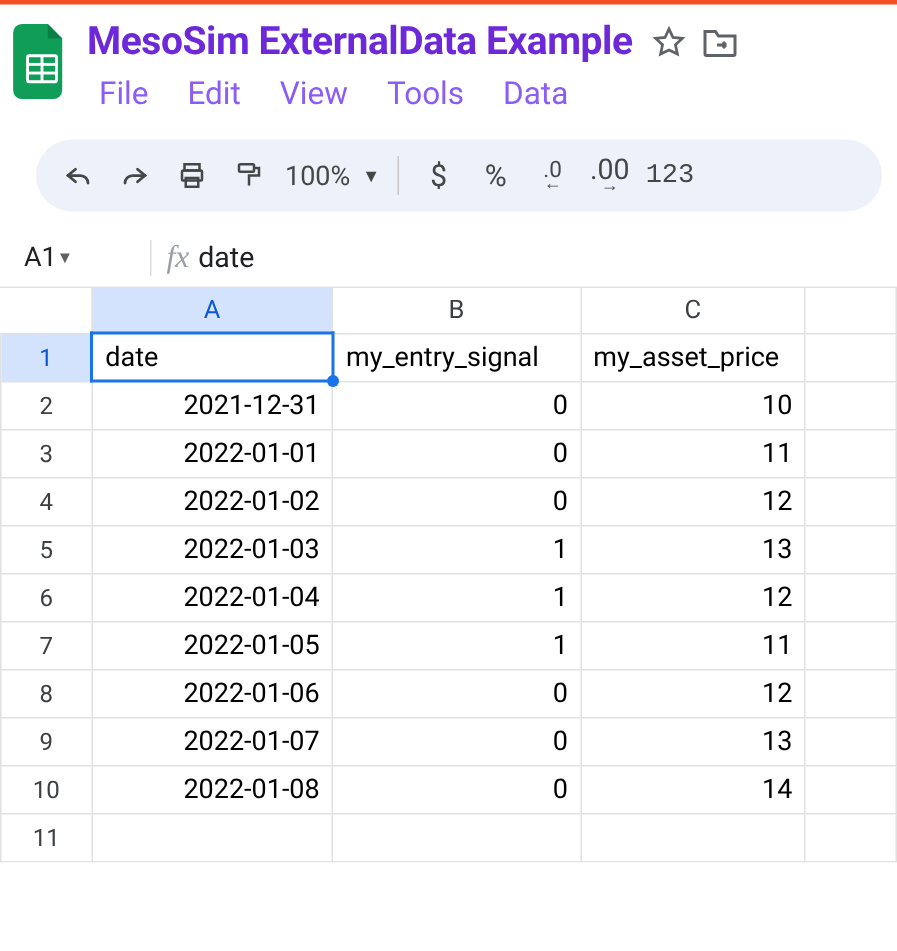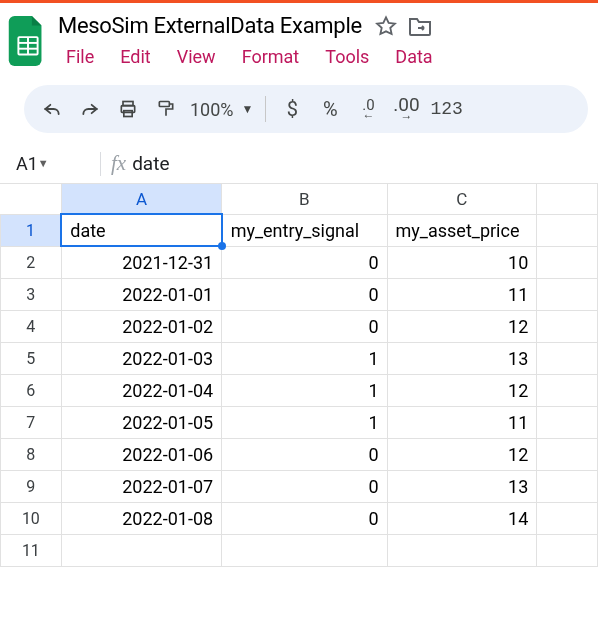--- a/index.html
+++ b/index.html
@@ -12,27 +12,27 @@
   }
   .orange-bar { height: 3px; background: #f25022; width: 100%; }
   .header-area { padding: 6px 0 0 0; display: flex; align-items: flex-start; }
   .logo-wrap { width: 56px; height: 60px; display:flex; align-items:center; justify-content:center; padding-top:4px;}
   .logo {
     width: 40px; height: 50px; display:flex; align-items:center; justify-content:center;
   }
   .logo svg { width: 40px; height: 50px; }
   .title-col { flex: 1; padding-top: 2px; }
   .doc-title {
-    font-size: 22px; font-weight: 400; color: #000000; letter-spacing: -0.3px;
+    font-size: 26px; font-weight: 700; color: #6d28d9; letter-spacing: -0.3px;
     padding: 2px 2px 2px 2px;
   }
   .title-row { display:flex; align-items:center; gap:10px; }
   .star-icon { width:24px; height:24px; color:#5f6368; display:flex; align-items:center; justify-content:center;}
   .move-icon { width:24px; height:24px; color:#5f6368; display:flex; align-items:center; justify-content:center; overflow:hidden;}
-  .menubar { display:flex; gap: 6px; padding-top: 2px; font-size: 18px; color:#be185d;}
+  .menubar { display:flex; gap: 6px; padding-top: 2px; font-size: 21px; color:#8b5cf6;}
   .menubar span { padding: 4px 10px; border-radius: 4px; cursor:pointer;}
   .toolbar-wrap { padding: 14px 10px 10px 24px; }
   .toolbar {
     background: #edf2fa;
     border-radius: 30px;
     height: 48px;
     display: flex;
     align-items: center;
     padding: 0 10px;
     gap: 2px;
@@ -120,21 +120,20 @@
         <svg width="26" height="22" viewBox="0 0 24 20" fill="none" stroke="#5f6368" stroke-width="2">
             <path d="M2 3 h7 l2 3 h11 v12 a1 1 0 0 1 -1 1 H3 a1 1 0 0 1 -1 -1 z"></path>
             <path d="M10 12 h6 m0 0 l-2 -2 m2 2 l-2 2"></path>
           </svg>
       </div>
     </div>
     <div class="menubar">
       <span>File</span>
       <span>Edit</span>
       <span>View</span>
-      <span>Format</span>
       <span>Tools</span>
       <span>Data</span>
     </div>
   </div>
 </div>
 
 <div class="toolbar-wrap">
   <div class="toolbar">
     <div class="tb-btn">
       <svg width="20" height="20" viewBox="0 0 24 24" fill="none" stroke="#444746" stroke-width="2.2" stroke-linecap="round">

